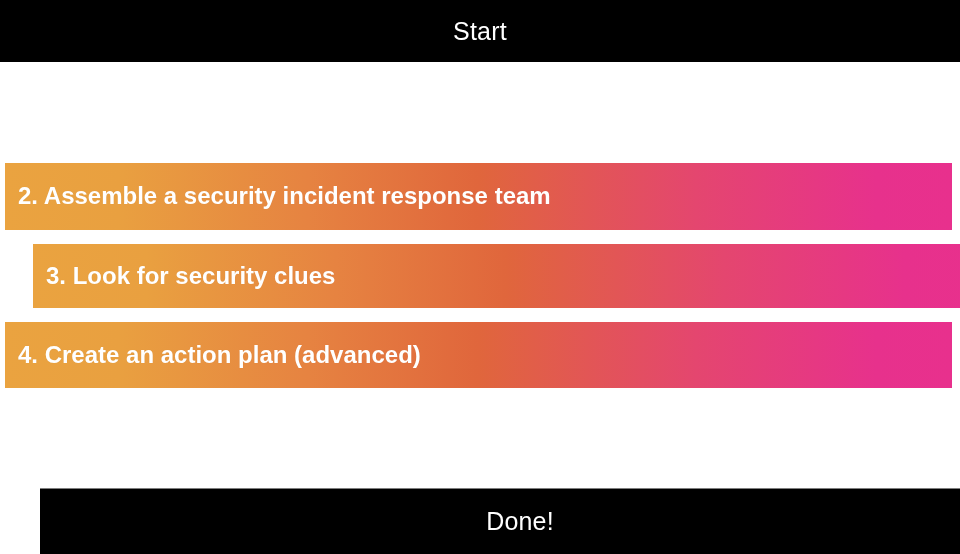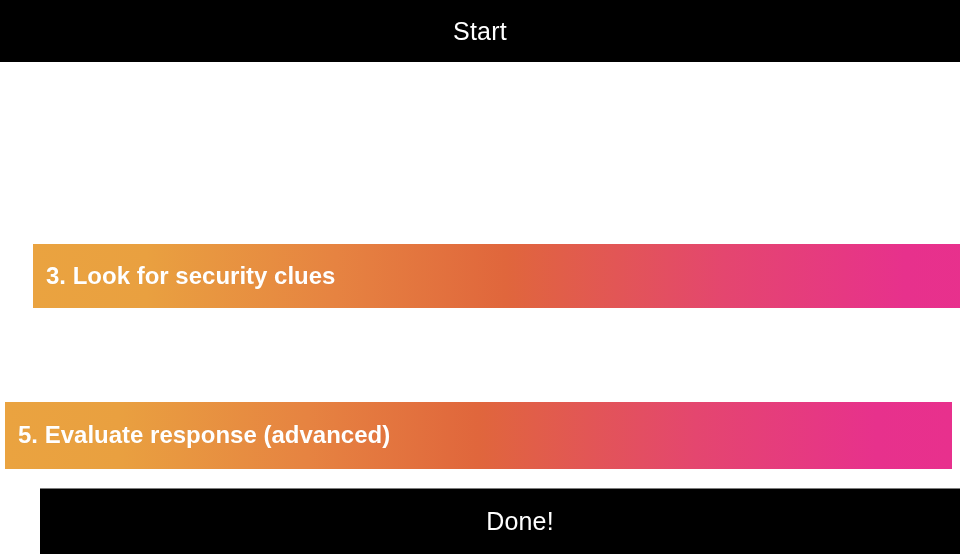--- a/index.html
+++ b/index.html
@@ -88,27 +88,30 @@
 </head>
 <body>
 
 <div id="infographic">
 
   <div class="endcap" id="start-band">
     <span class="endcap-label">Start</span>
   </div>
 
 
+  <div class="step-bar" id="step-bar-2">
+    <span class="step-label">2. Assemble a security incident response team</span>
+  </div>
 
   <div class="step-bar" id="step-bar-3">
     <span class="step-label">3. Look for security clues</span>
   </div>
 
+  <div class="step-bar" id="step-bar-4">
+    <span class="step-label">4. Create an action plan (advanced)</span>
+  </div>
 
-  <div class="step-bar" id="step-bar-5">
-    <span class="step-label">5. Evaluate response (advanced)</span>
-  </div>
 
   <div class="endcap" id="done-band">
     <span class="endcap-label">Done!</span>
   </div>
 
 </div>
 
 </body></html>

